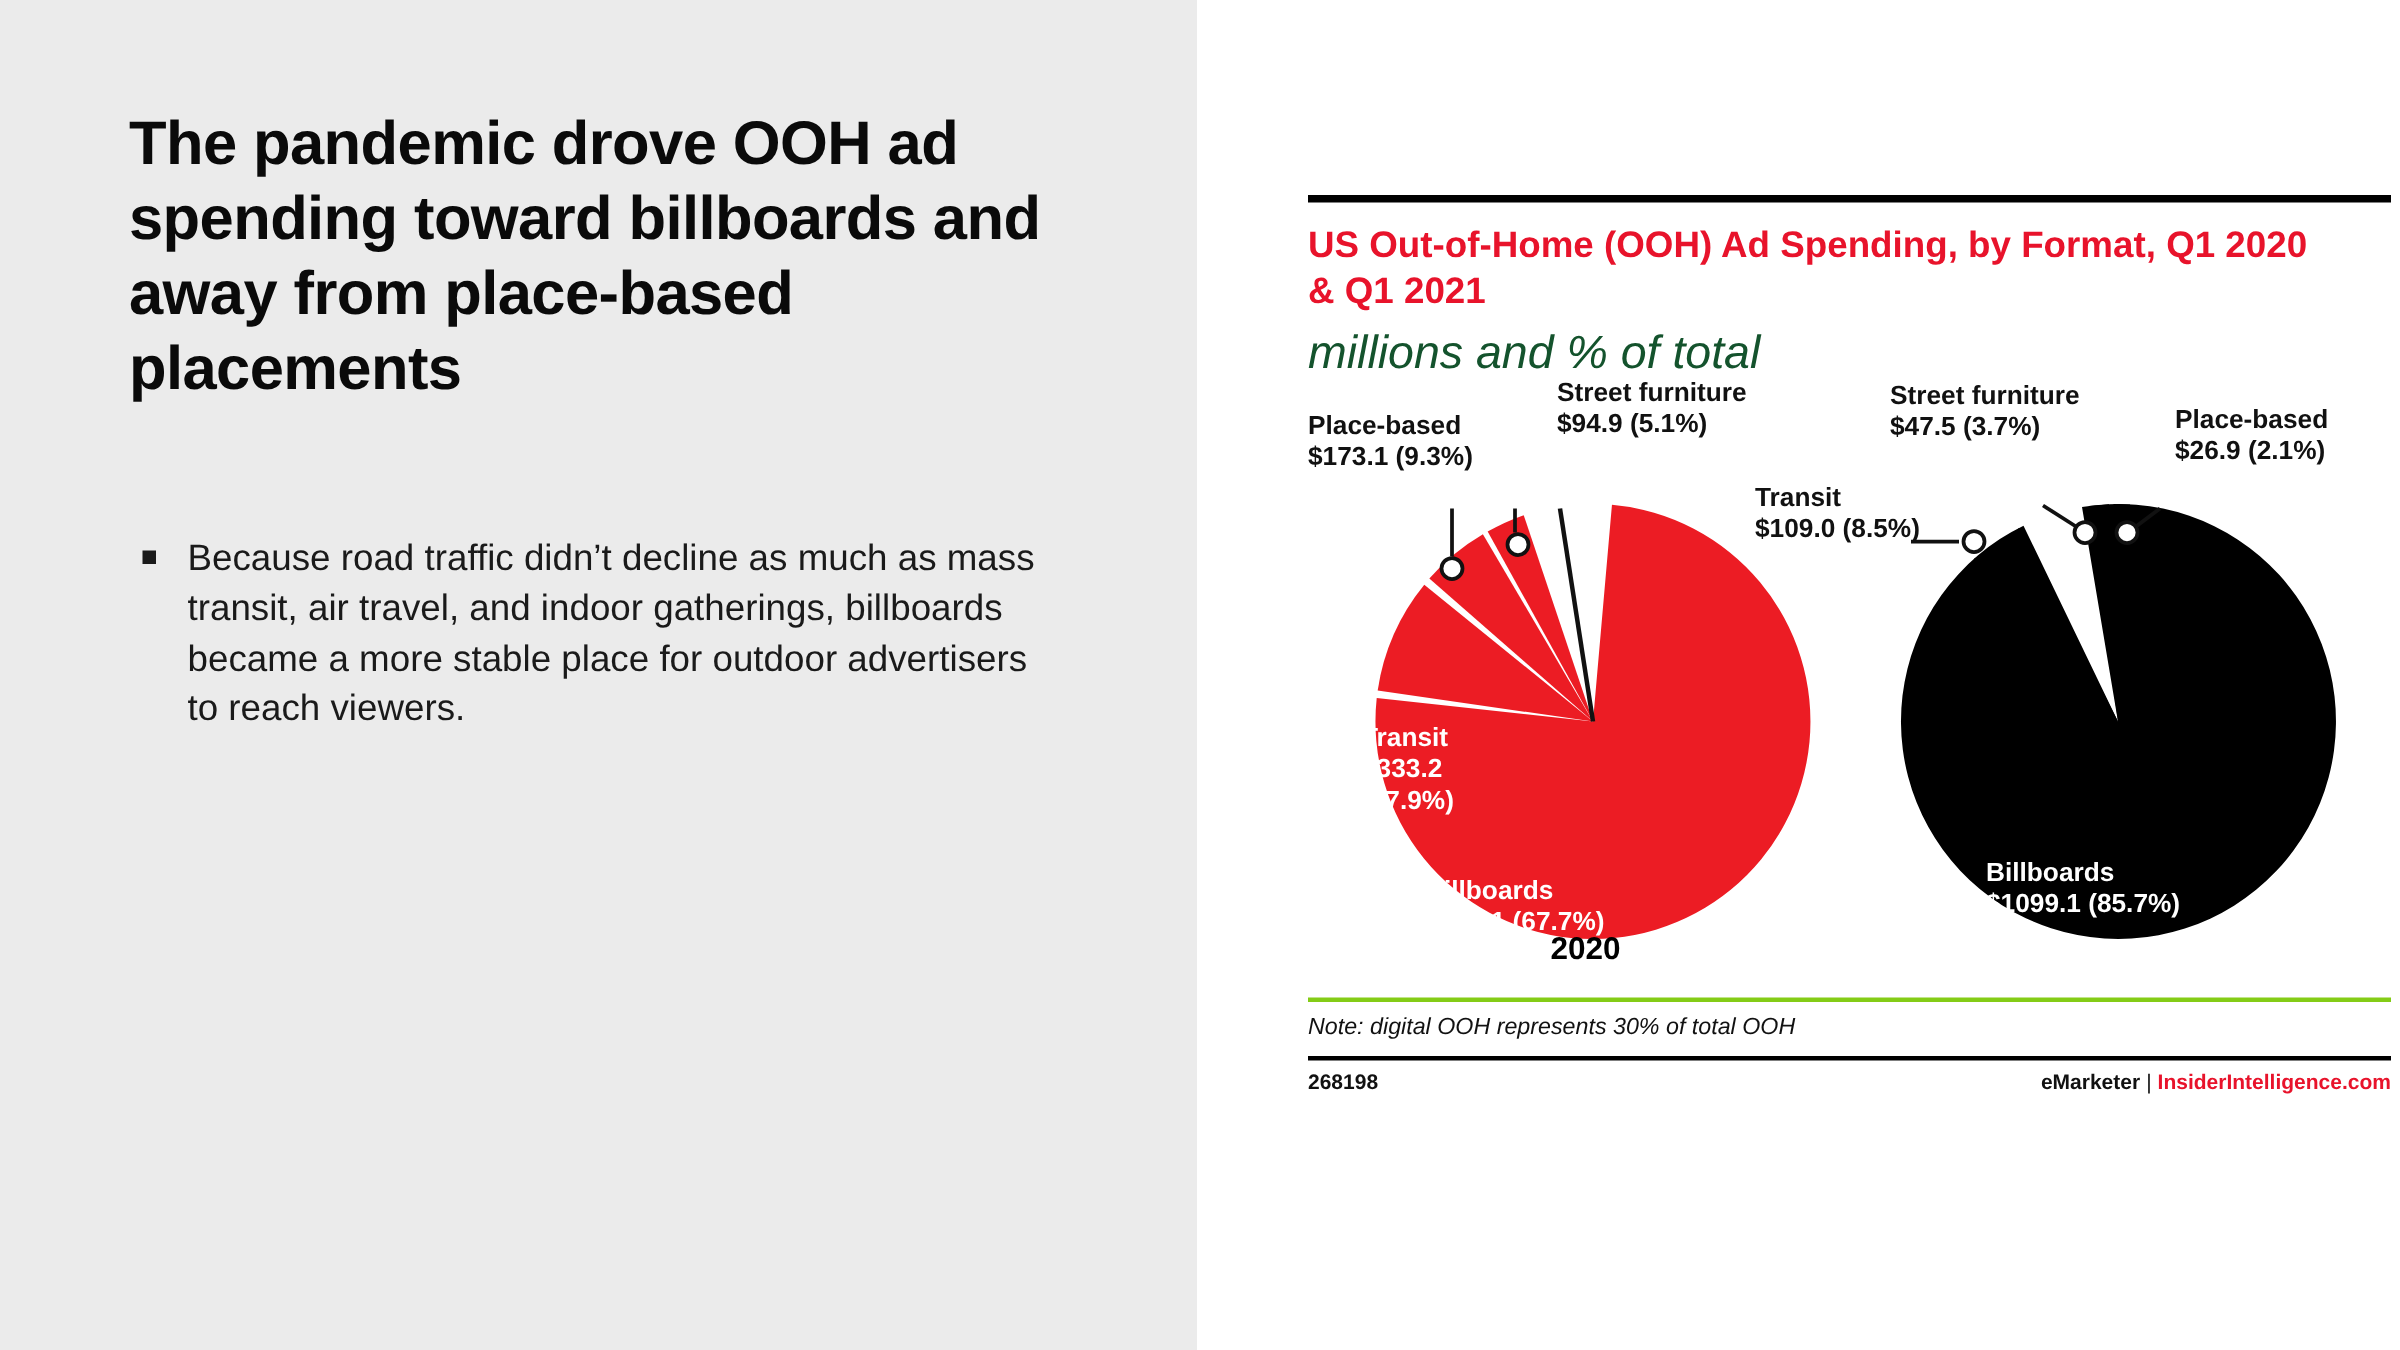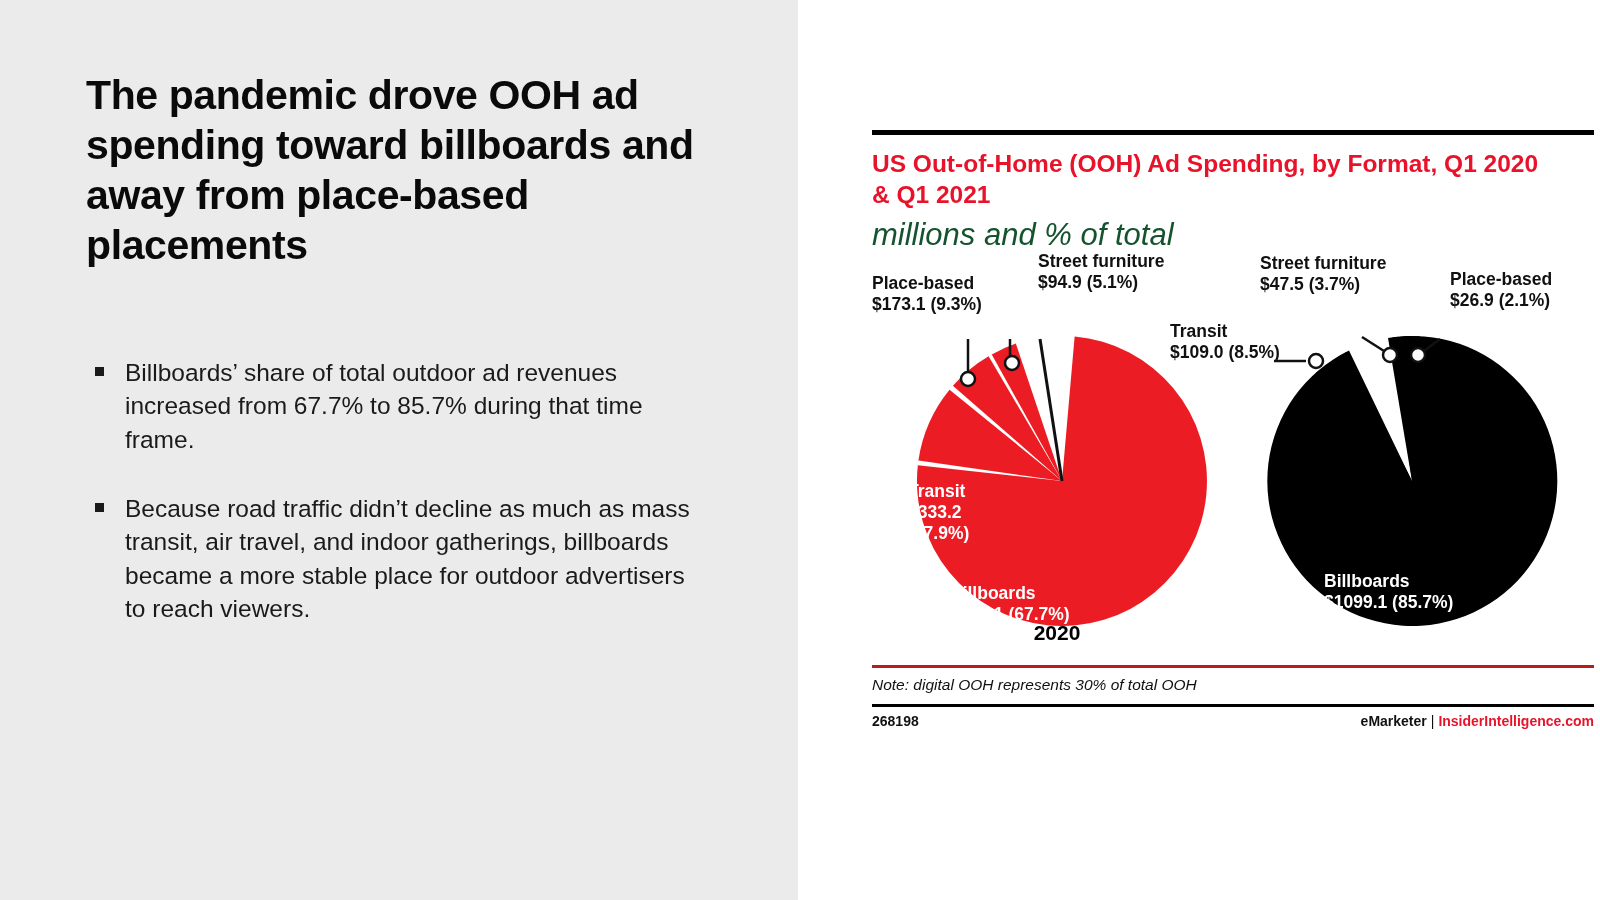--- a/index.html
+++ b/index.html
@@ -156,21 +156,21 @@
     font-weight: bold;
     color: #111;
     line-height: 1.22;
     white-space: nowrap;
   }
   .footer-note {
     font-size: 15.5px;
     font-style: italic;
     color: #111;
     line-height: 1.33;
-    border-top: 3px solid #b91c1c;
+    border-top: 3px solid #84cc16;
     padding-top: 7px;
     margin-top: 4px;
   }
   .footer-bar {
     display: flex;
     justify-content: space-between;
     align-items: center;
     border-top: 3px solid #000;
     margin-top: 9px;
     padding-top: 6px;
@@ -184,24 +184,20 @@
 </style>
 </head>
 <body>
 
 <div class="slide">
 
   <div class="left-panel">
     <h1 class="headline">The pandemic drove OOH ad spending toward billboards and away from place-based placements</h1>
 
     <div class="bullets">
-      <div class="bullet">
-        <span class="bullet-marker"></span>
-        <span class="bullet-text">Billboards’ share of total outdoor ad revenues increased from 67.7% to 85.7% during that time frame.</span>
-      </div>
       <div class="bullet">
         <span class="bullet-marker"></span>
         <span class="bullet-text">Because road traffic didn’t decline as much as mass transit, air travel, and indoor gatherings, billboards became a more stable place for outdoor advertisers to reach viewers.</span>
       </div>
     </div>
 
   </div>
 
   <div class="right-panel">
     <div class="chart-card">

